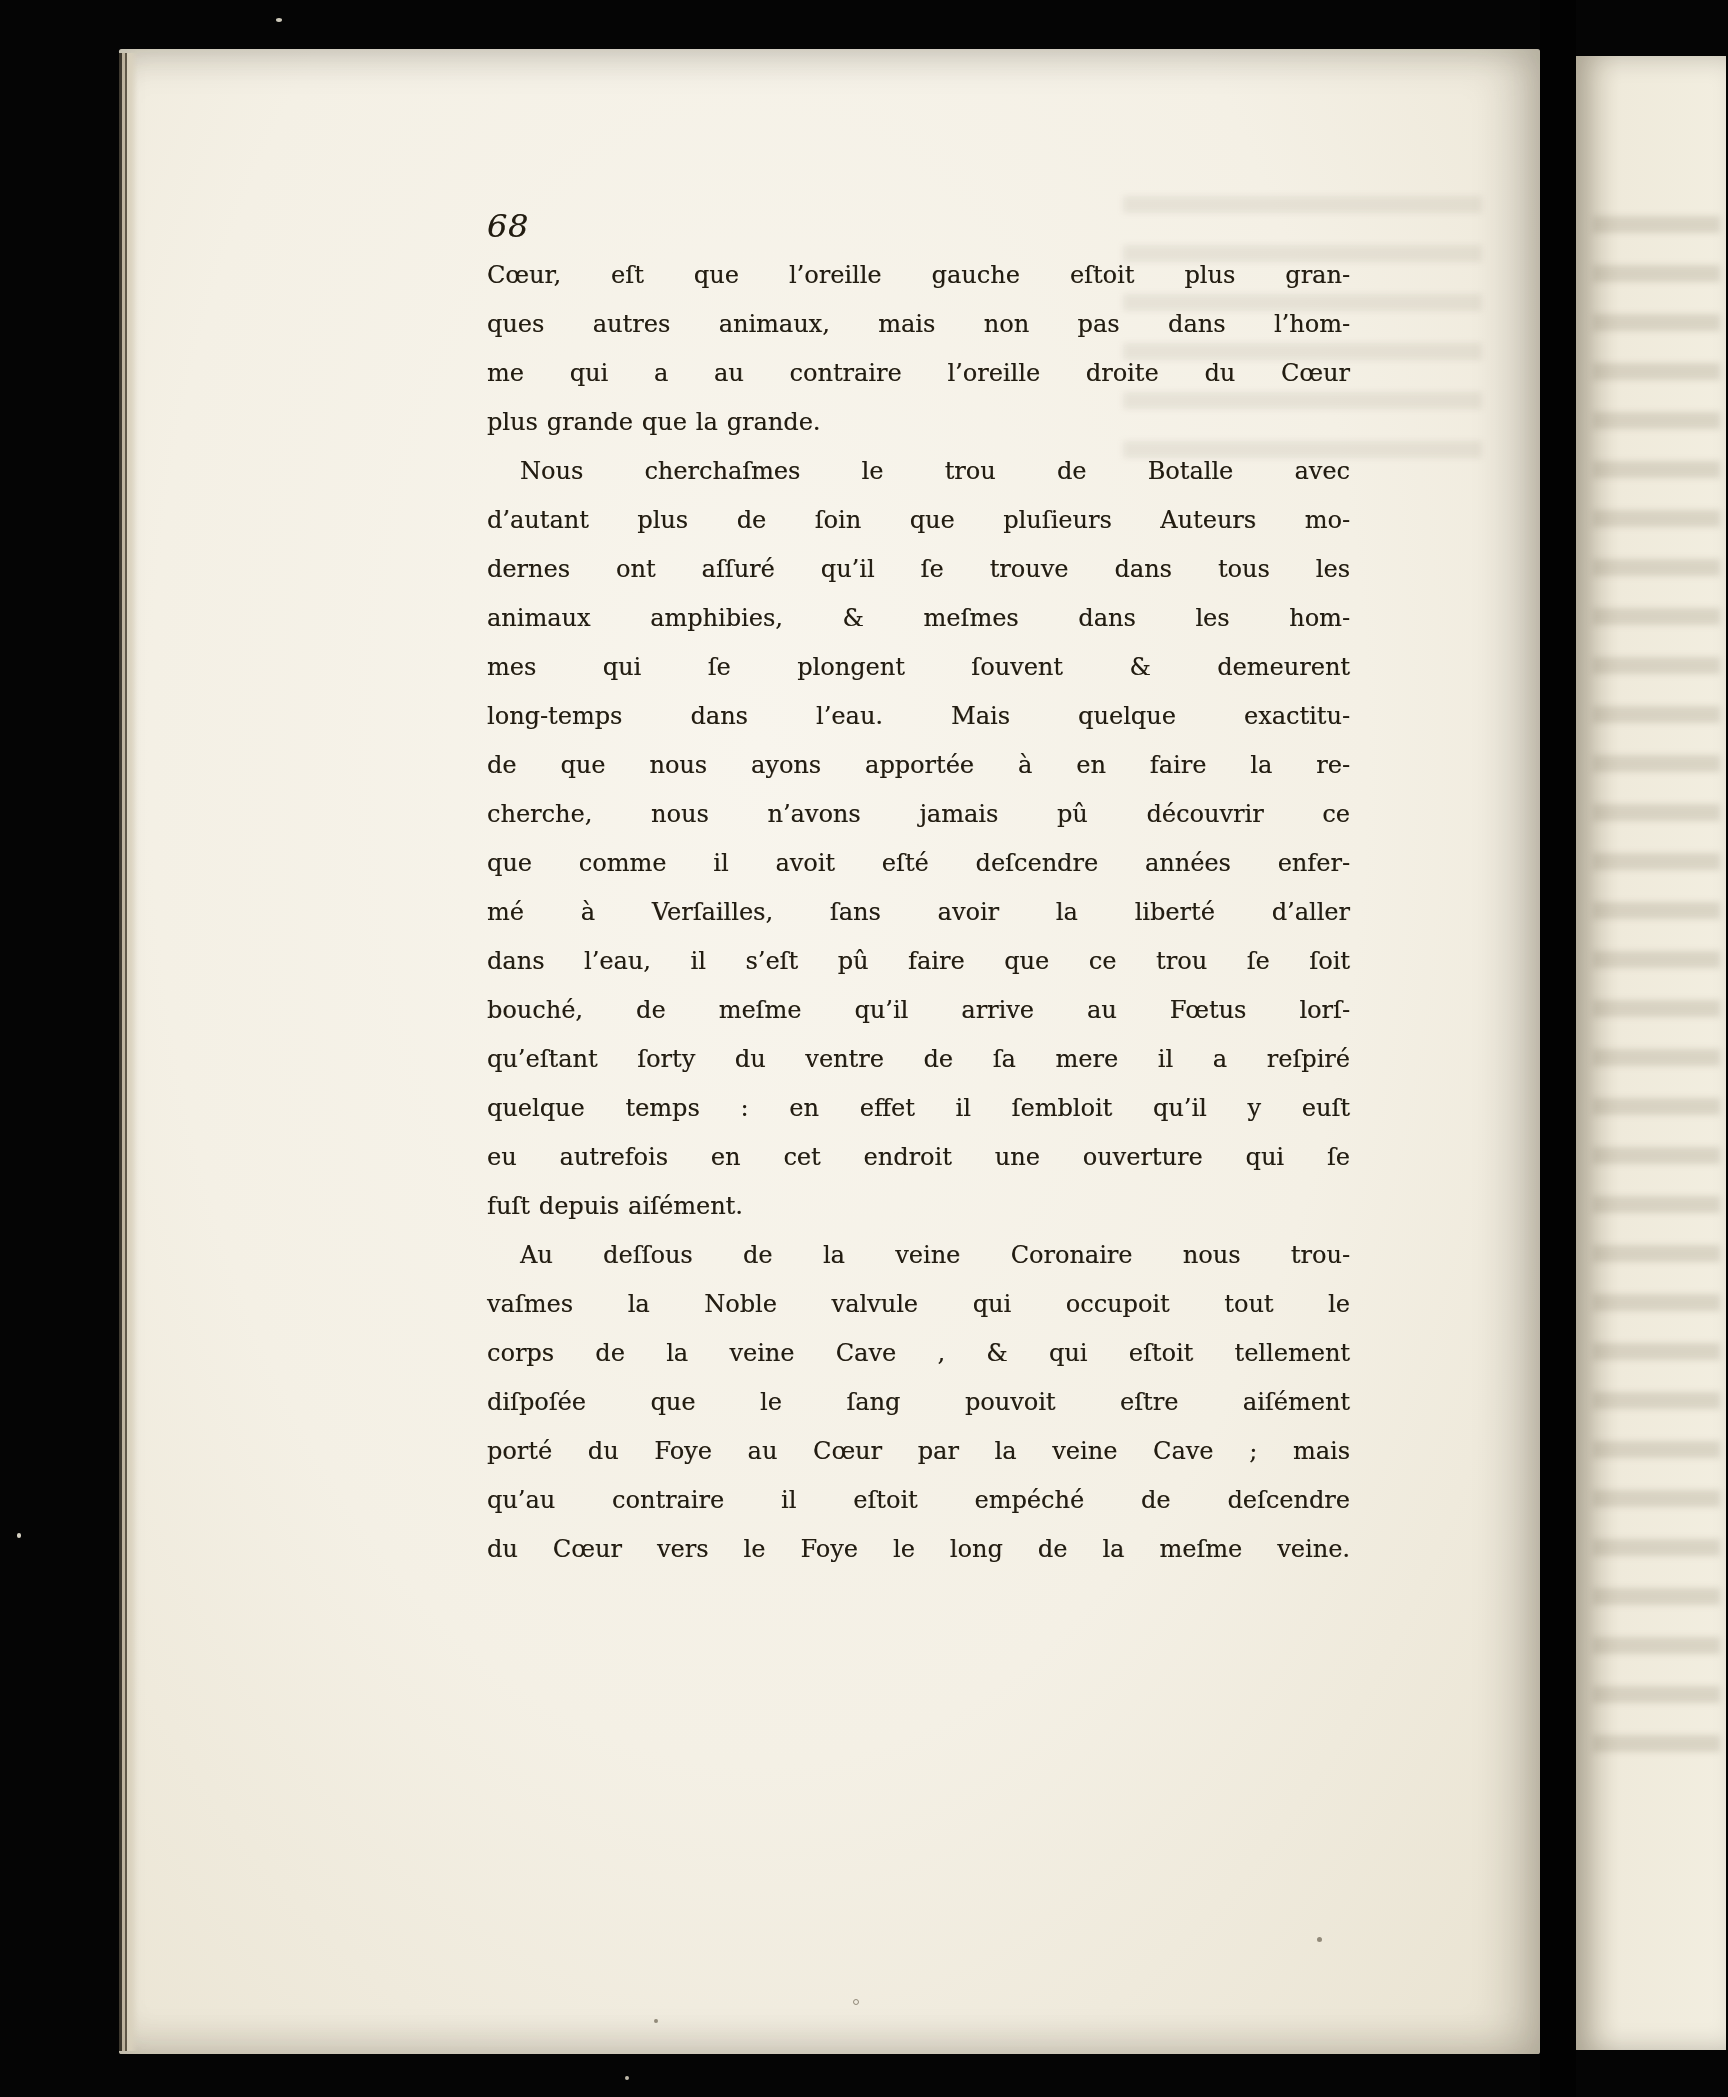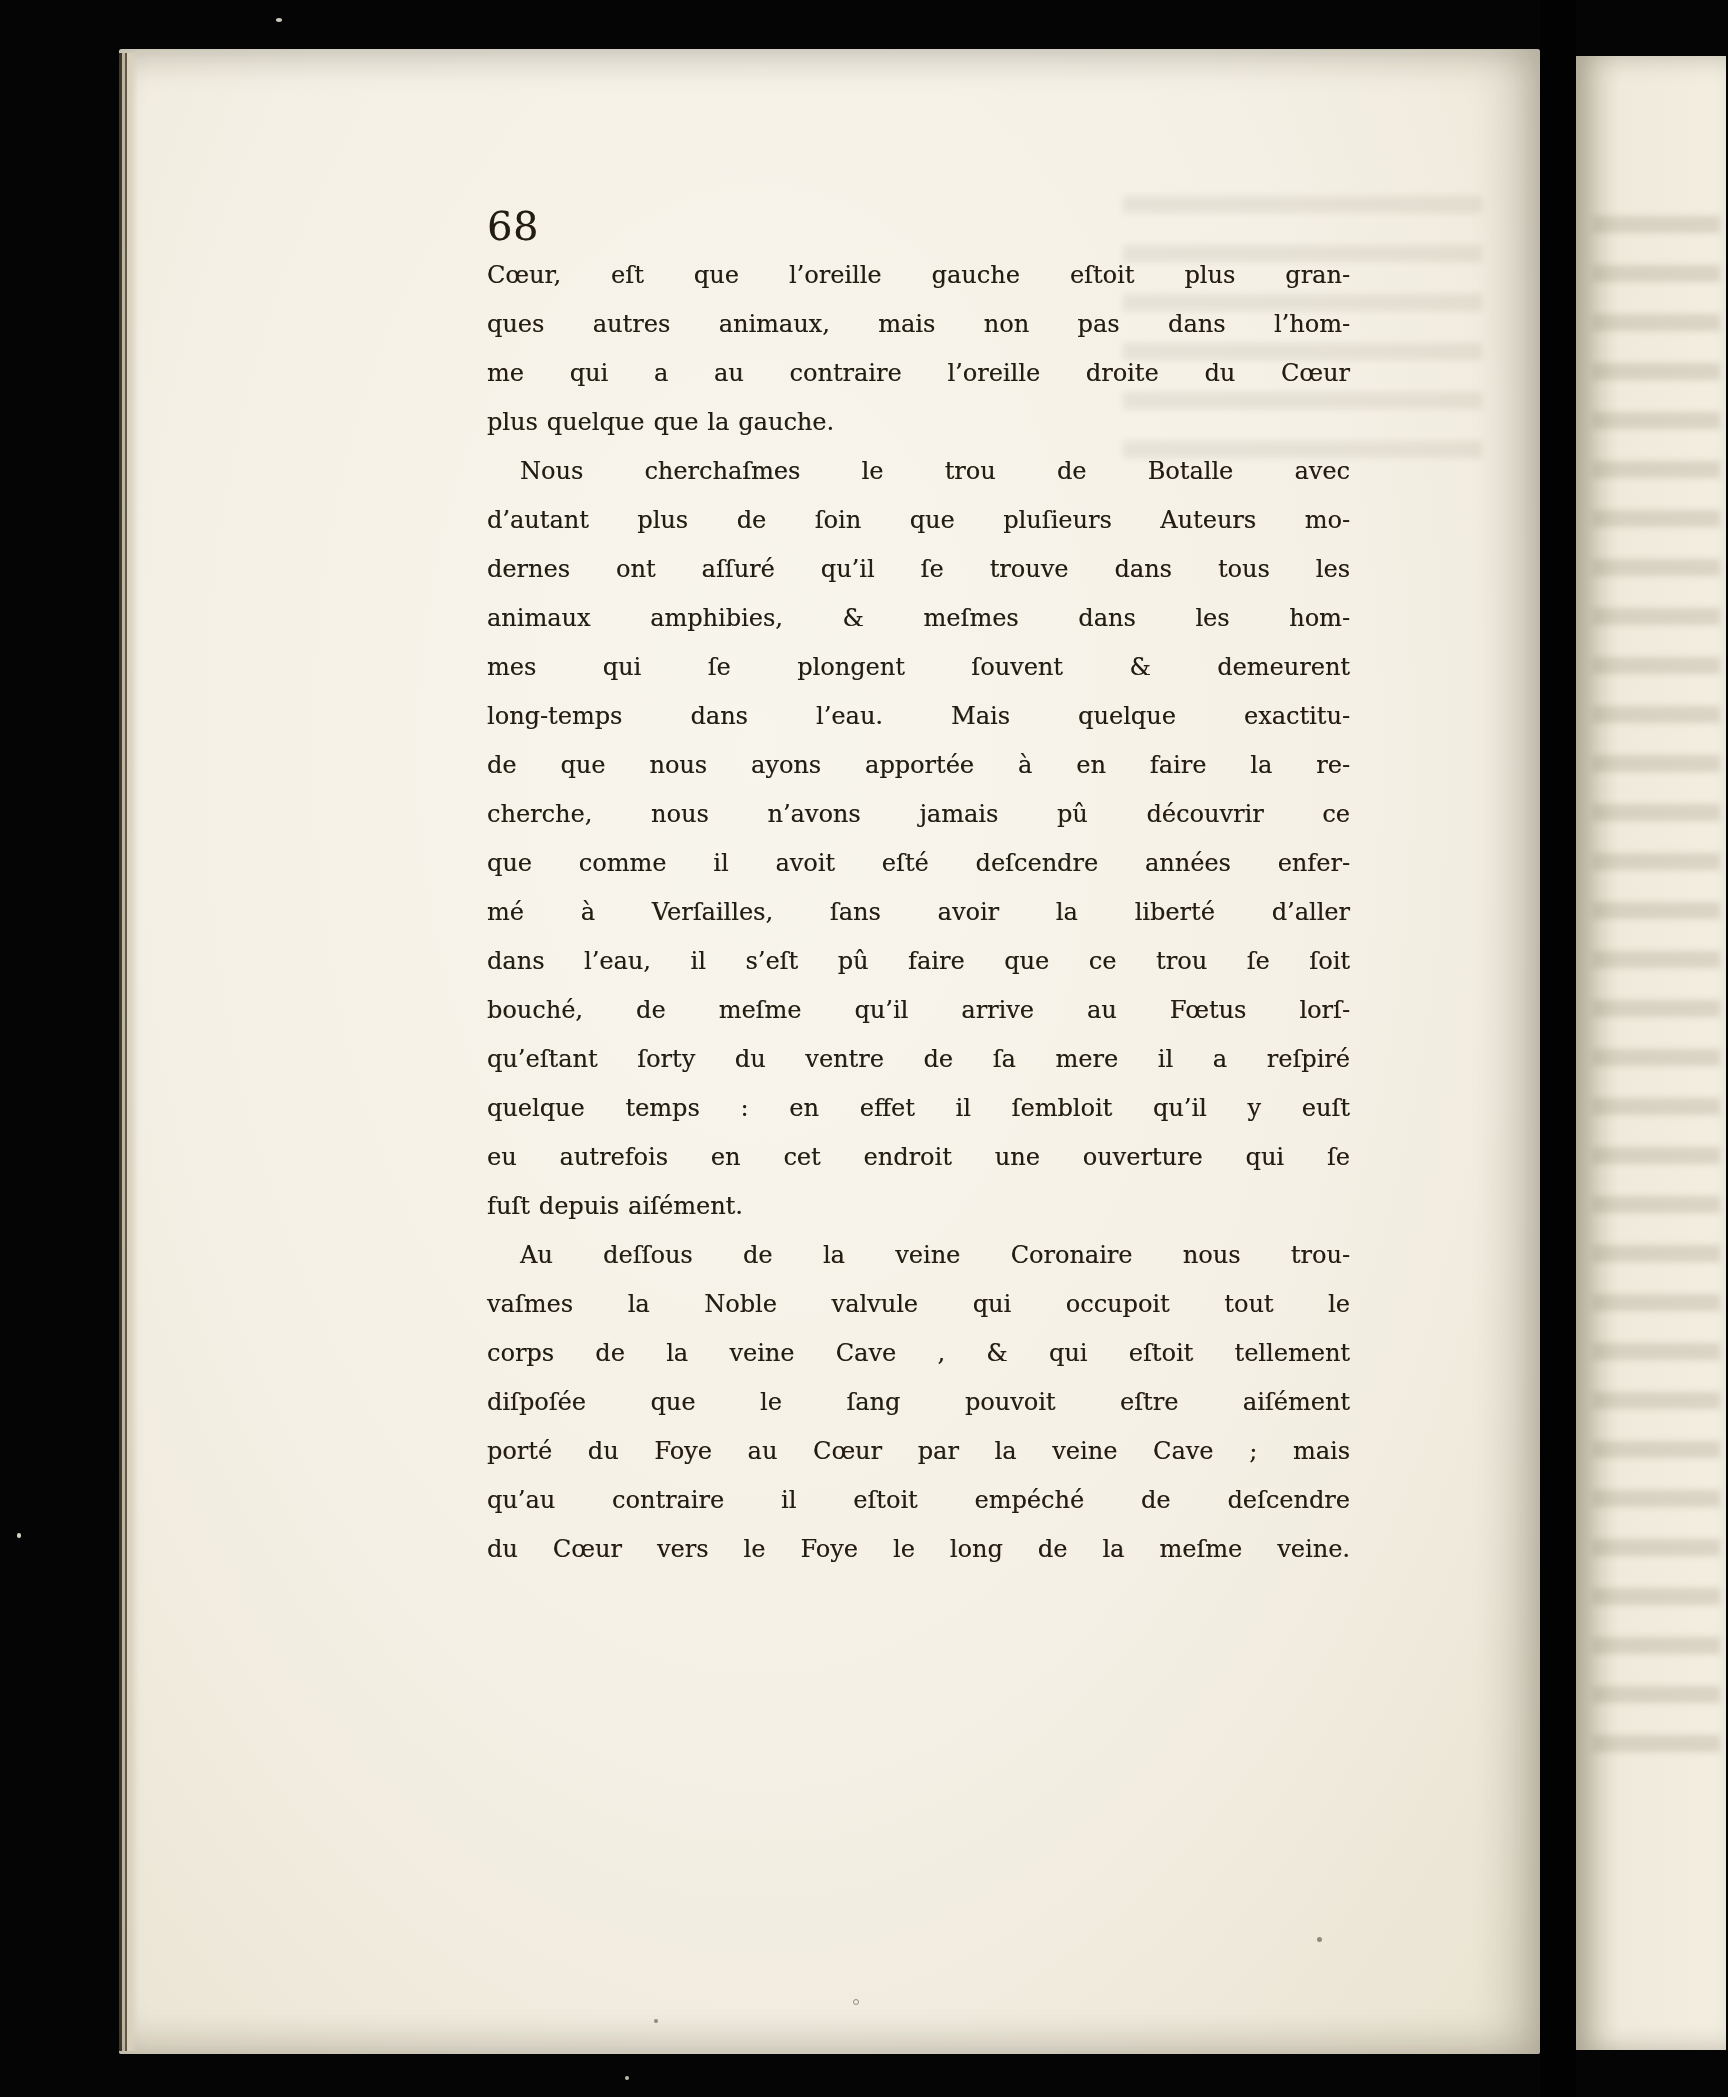--- a/index.html
+++ b/index.html
@@ -36,22 +36,23 @@
     background:repeating-linear-gradient(180deg,
       rgba(112,102,82,.10) 0px, rgba(112,102,82,.10) 16.7px,
       rgba(112,102,82,0) 16.7px, rgba(112,102,82,0) 49px);
     filter:blur(3.2px);
   }
   .text-block{
     position:absolute;left:368px;top:153px;width:863px;
     color:var(--ink);
   }
   .page-number{
-    font-size:40px;line-height:49px;letter-spacing:0.6px;
+    font-size:32px;line-height:49px;letter-spacing:0.6px;
     text-shadow:0.3px 0.3px 0.5px rgba(30,24,12,.5);
+    font-style:italic;
   }
   .line{
     font-size:24px;line-height:49px;word-spacing:1.3px;
     text-align:justify;text-align-last:justify;
     text-shadow:0.3px 0.3px 0.5px rgba(30,24,12,.5);
   }
   .line.last{text-align-last:left;}
   .paragraph.indent .line.first{text-indent:33px;}
   .gutter{
     position:absolute;left:1540px;top:0;width:36px;height:2097px;
@@ -84,21 +85,21 @@
   <div class="page-left">
     <div class="fore-edge"></div>
     <div class="bleed"></div>
     <div class="text-block">
       <div class="page-number">68</div>
       <div id="paragraphs">
           <div class="paragraph">
             <div class="line first">Cœur, eſt que l’oreille gauche eſtoit plus gran-</div>
             <div class="line">ques autres animaux, mais non pas dans l’hom-</div>
             <div class="line">me qui a au contraire l’oreille droite du Cœur</div>
-            <div class="line last">plus quelque que la gauche.</div>
+            <div class="line last">plus grande que la grande.</div>
           </div>
           <div class="paragraph indent">
             <div class="line first">Nous cherchaſmes le trou de Botalle avec</div>
             <div class="line">d’autant plus de ſoin que pluſieurs Auteurs mo-</div>
             <div class="line">dernes ont aſſuré qu’il ſe trouve dans tous les</div>
             <div class="line">animaux amphibies, &amp; meſmes dans les hom-</div>
             <div class="line">mes qui ſe plongent ſouvent &amp; demeurent</div>
             <div class="line">long-temps dans l’eau. Mais quelque exactitu-</div>
             <div class="line">de que nous ayons apportée à en faire la re-</div>
             <div class="line">cherche, nous n’avons jamais pû découvrir ce</div>

